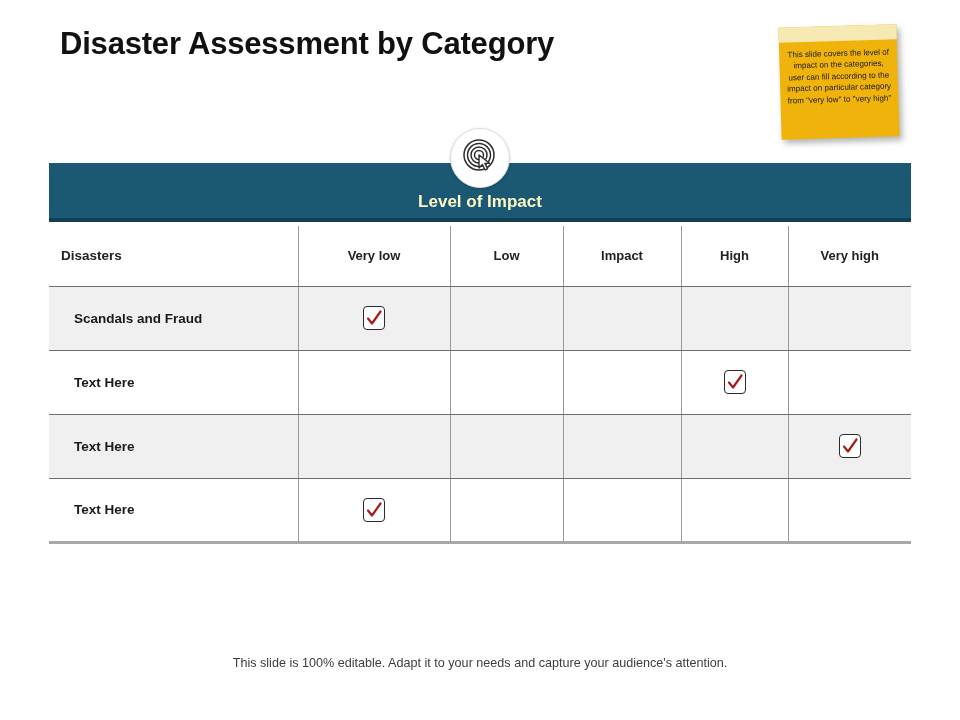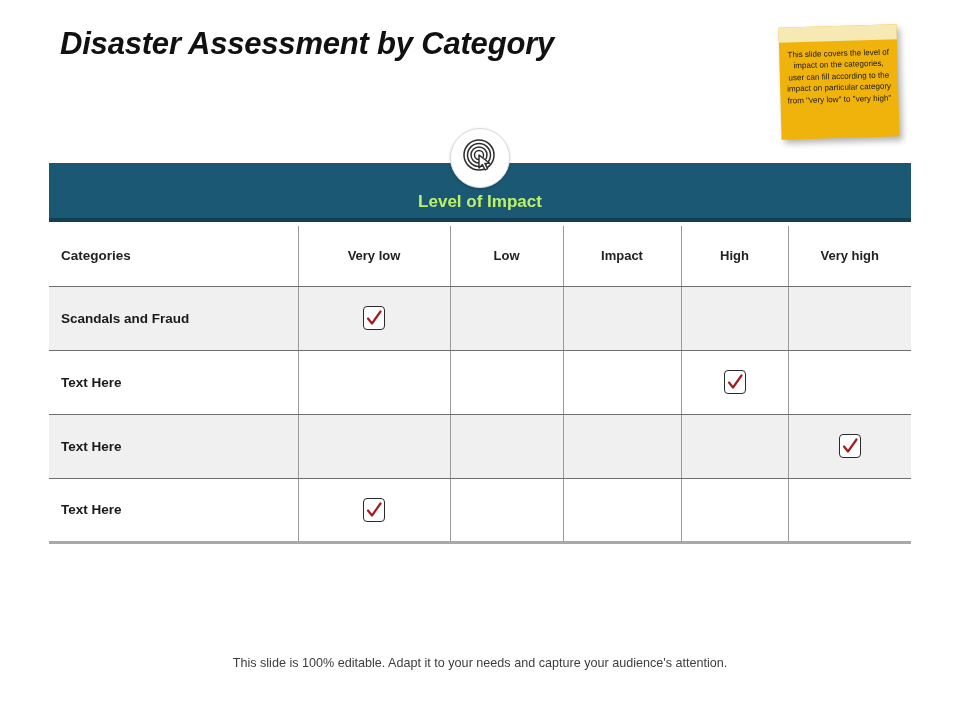--- a/index.html
+++ b/index.html
@@ -22,21 +22,20 @@
   
   #slide-title {
     position: absolute;
     left: 60px;
     top: 26px;
     font-size: 31px;
     font-weight: bold;
     letter-spacing: -0.2px;
     color: #111111;
     white-space: nowrap;
-    font-style: italic;
   }
 
   
   #sticky-note {
     position: absolute;
     left: 780px;
     top: 26px;
     width: 118px;
     height: 112px;
     transform: rotate(-1.6deg);
@@ -92,21 +91,21 @@
     height: 59px;
     background: #1A5873;
     border-bottom: 4px solid #133F52;
   }
   #impact-band-label {
     position: absolute;
     left: 0;
     right: 0;
     bottom: 6px;
     text-align: center;
-    color: #bef264;
+    color: #fef9c3;
     font-size: 17px;
     font-weight: bold;
   }
 
   
   #impact-table {
     position: absolute;
     left: 49px;
     top: 226px;
     width: 862px;
@@ -140,21 +139,21 @@
   }
   #impact-table thead th.hdr-cat {
     text-align: left;
     padding-left: 12px;
     font-weight: bold;
     font-size: 13.5px;
   }
 
   #impact-table tbody td.cat-cell {
     text-align: left;
-    padding-left: 12px;
+    padding-left: 25px;
     font-weight: bold;
     font-size: 13.5px;
     color: #1a1a1a;
   }
   #impact-table tbody tr.shaded td { background: #F0F0F0; }
   #impact-table tbody tr:last-child td { border-bottom: 3px solid #A8A8A8; }
 
   .mark-cell { text-align: center; }
 
   .checkbox {
@@ -217,21 +216,21 @@
     <colgroup>
       <col class="c-cat">
         <col class="c-vl">
         <col class="c-l">
         <col class="c-m">
         <col class="c-h">
         <col class="c-vh">
     </colgroup>
     <thead>
       <tr>
-        <th class="hdr-cat">Categories</th>
+        <th class="hdr-cat">Disasters</th>
         <th>Very low</th>
         <th>Low</th>
         <th>Impact</th>
         <th>High</th>
         <th>Very high</th>
       </tr>
     </thead>
     <tbody id="impact-table-body">
         <tr class="shaded">
           <td class="cat-cell">Scandals and Fraud</td>

